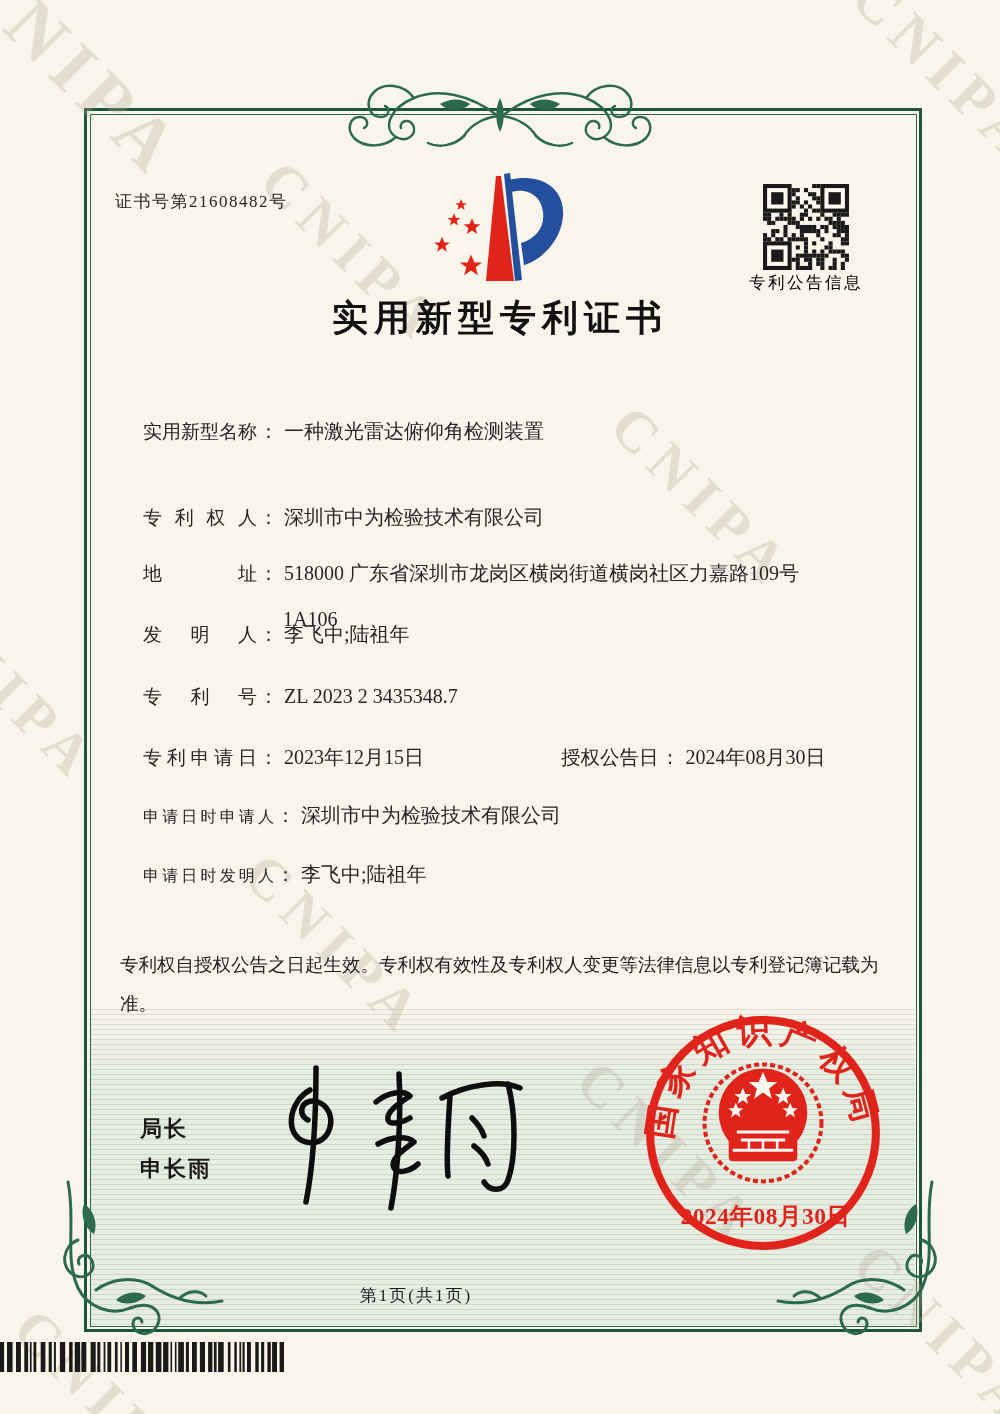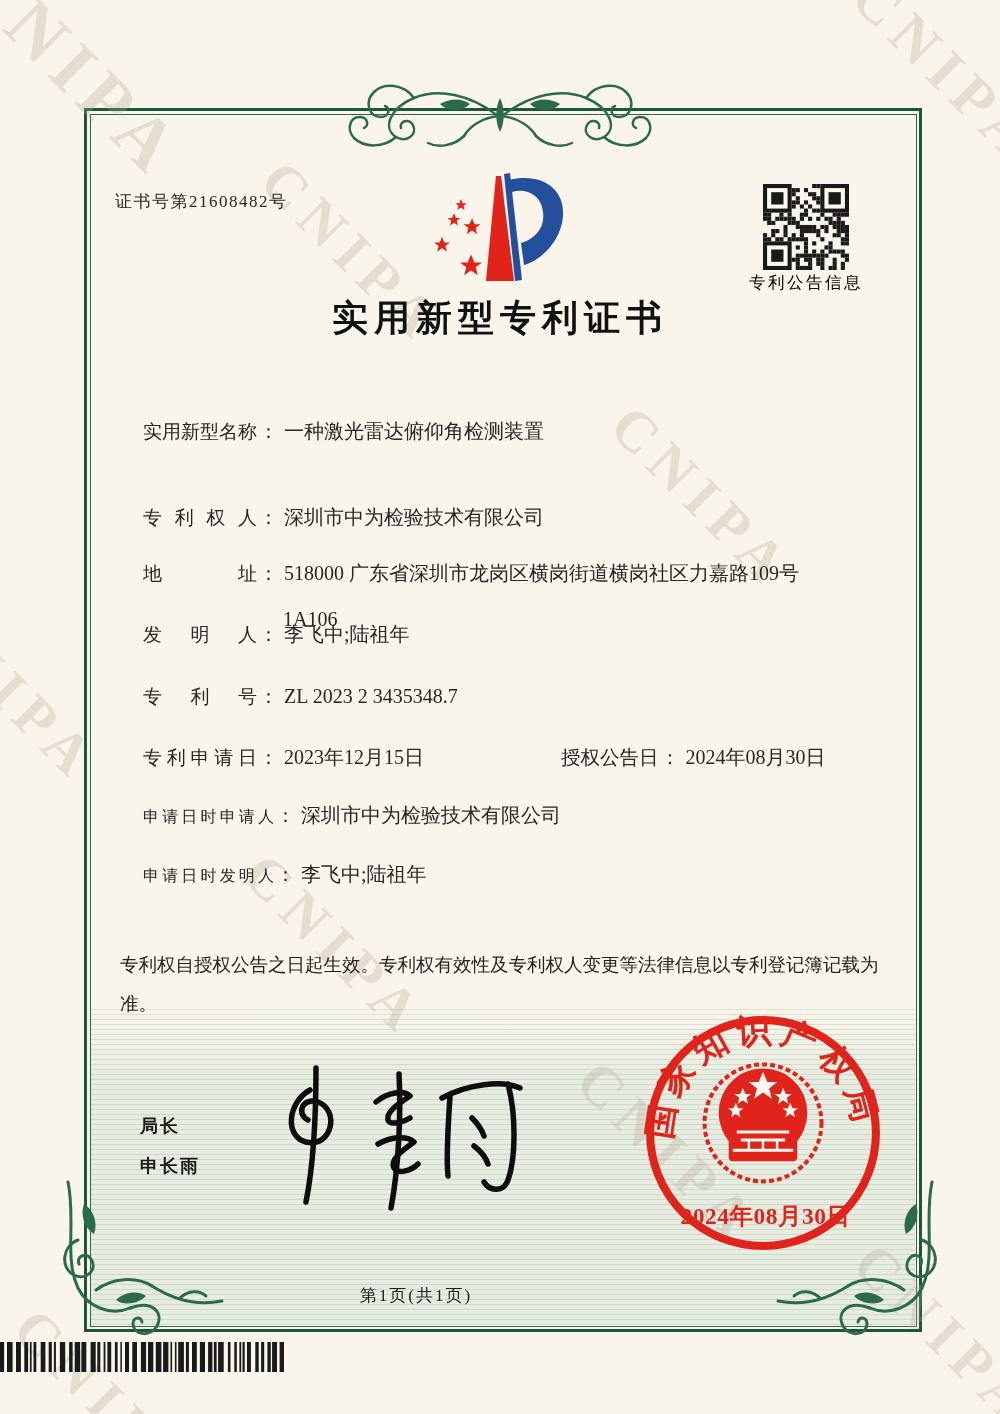--- a/index.html
+++ b/index.html
@@ -52,21 +52,21 @@
   .val{font-size:20px;}
   .val2{display:block;margin-left:140px;margin-top:15px;}
   .rcol{position:absolute;left:418px;top:0;}
   .rlbl{font-size:19.5px;}
   
   .statement{position:absolute;left:120px;top:946px;width:762px;z-index:3;
     font-size:18.5px;line-height:38.5px;color:#222;}
   .statement .l1{text-indent:37px;}
   
   .director{position:absolute;left:140px;z-index:3;
-    font-family:Liberation Serif, serif;font-size:18px;font-weight:600;
+    font-family:Liberation Serif, serif;font-size:22px;font-weight:600;
     letter-spacing:2px;color:#1a1a1a;}
   #director-title{top:1114px;}
   #director-name{top:1154px;}
   #signature{position:absolute;left:258px;top:1062px;z-index:3;}
   #seal{position:absolute;left:640px;top:1010px;z-index:4;}
   .seal-date{position:absolute;left:668px;top:1200px;width:195px;z-index:5;
     text-align:center;font-size:23.5px;font-weight:bold;color:#e0241b;letter-spacing:0.5px;}
   
   .page-no{position:absolute;left:0;top:1284px;width:832px;z-index:3;
     text-align:center;font-size:17px;letter-spacing:2px;color:#1f1f1f;}

